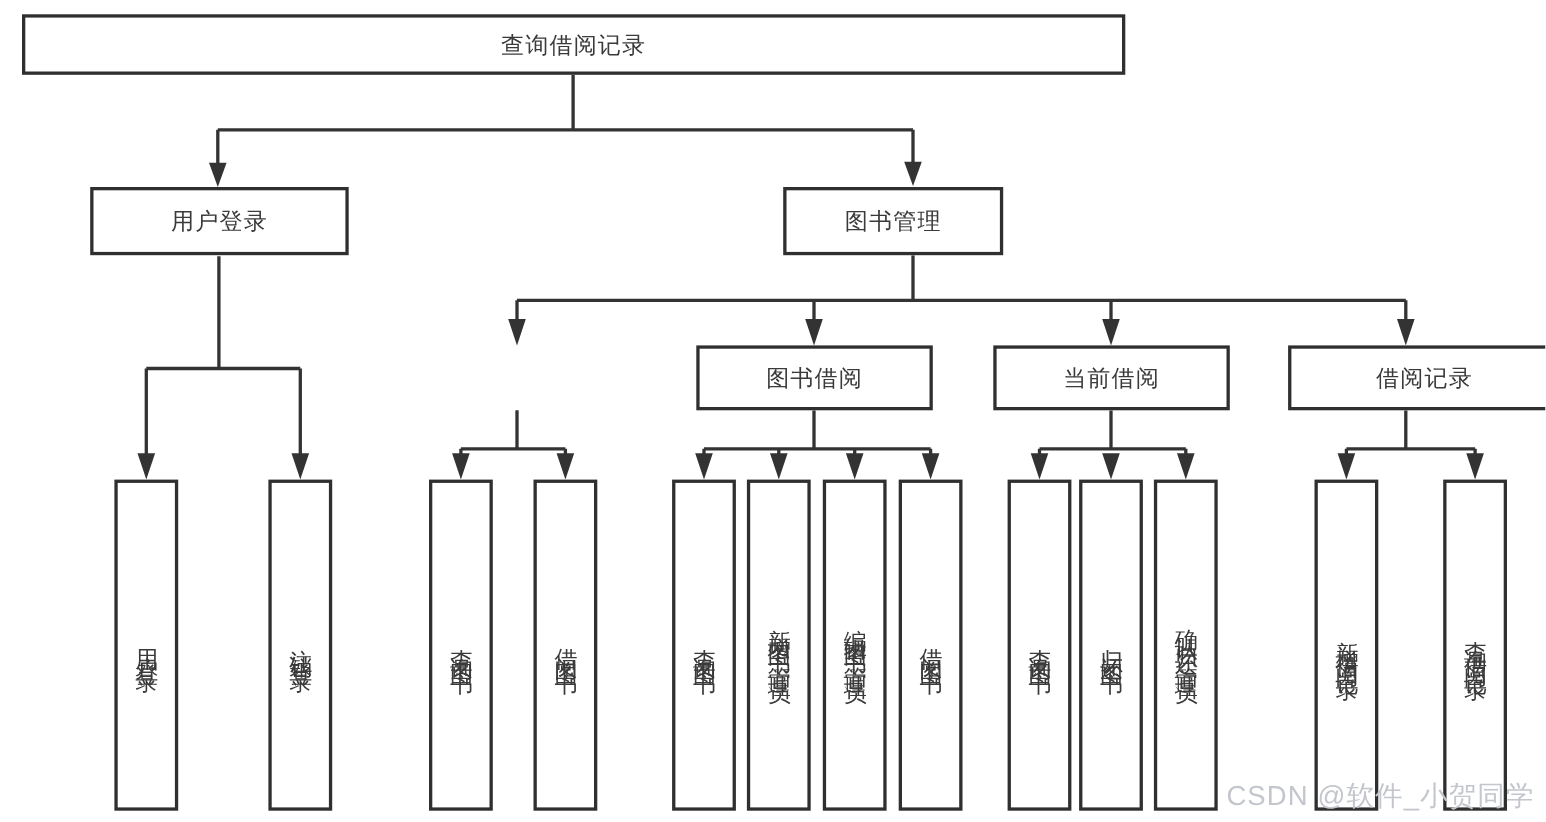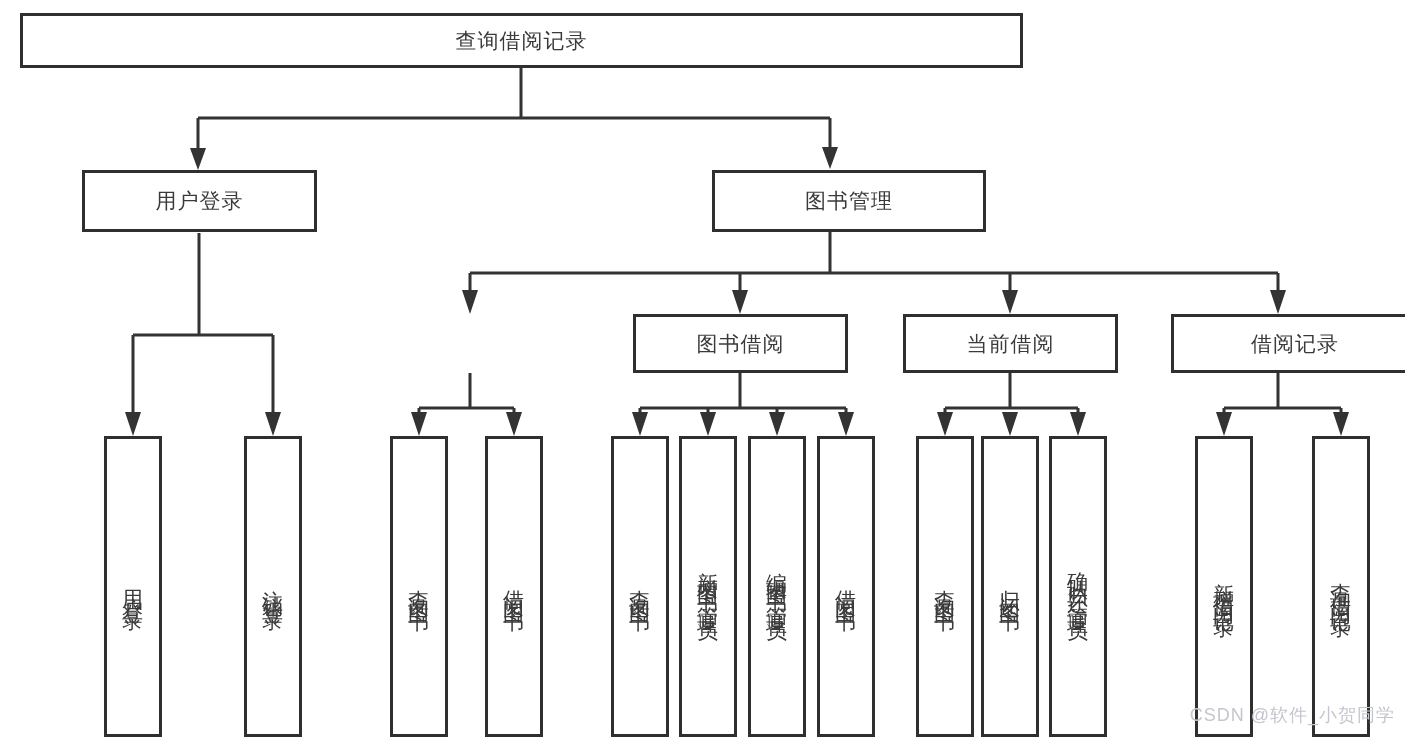--- a/index.html
+++ b/index.html
@@ -42,21 +42,21 @@
     writing-mode: vertical-rl;
     text-orientation: mixed;
     letter-spacing: 7px;
     line-height: 1;
     white-space: nowrap;
   }
   
   .n-root        { left: 20px;   top: 13px;  width: 1003px; height: 55px; }
   
   .n-login       { left: 82px;   top: 170px; width: 235px;  height: 62px; }
-  .n-bookmgmt    { left: 712px;  top: 170px; width: 274px;  height: 62px; }
+  .n-bookmgmt    { left: 712px;  top: 170px; width: 200px;  height: 62px; }
   
   .n-newbook     { left: 363px;  top: 314px; width: 215px;  height: 59px; }
   .n-borrow      { left: 633px;  top: 314px; width: 215px;  height: 59px; }
   .n-current     { left: 903px;  top: 314px; width: 215px;  height: 59px; }
   .n-records     { left: 1171px; top: 314px; width: 248px;  height: 59px; }
   
   .leaf          { top: 436px; width: 58px; height: 301px; }
   .n-leaf-login-1   { left: 104px; }
   .n-leaf-login-2   { left: 244px; }
   .n-leaf-newbook-1 { left: 390px; }
@@ -66,22 +66,22 @@
   .n-leaf-borrow-3  { left: 748px; }
   .n-leaf-borrow-4  { left: 817px; }
   .n-leaf-current-1 { left: 916px; }
   .n-leaf-current-2 { left: 981px; }
   .n-leaf-current-3 { left: 1049px; }
   .n-leaf-records-1 { left: 1195px; }
   .n-leaf-records-2 { left: 1312px; }
   .watermark {
     position: absolute;
     right: 10px;
-    bottom: 20px;
-    font-size: 18px;
+    bottom: 7px;
+    font-size: 25px;
     color: #c4c6cd;
     letter-spacing: 1px;
     white-space: nowrap;
   }
 </style>
 </head>
 <body>
 
 <div class="stage">
 

